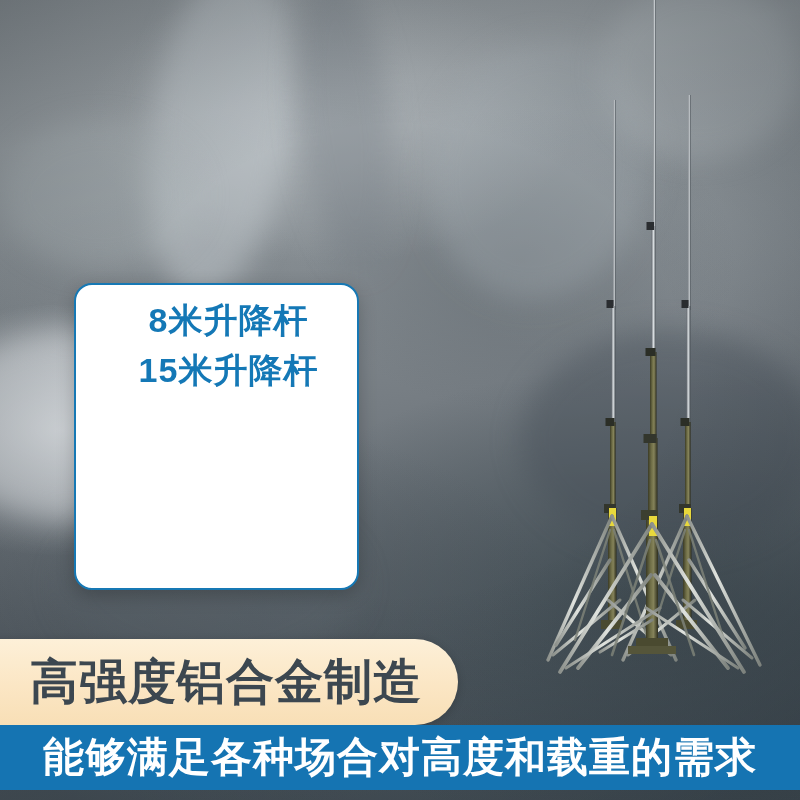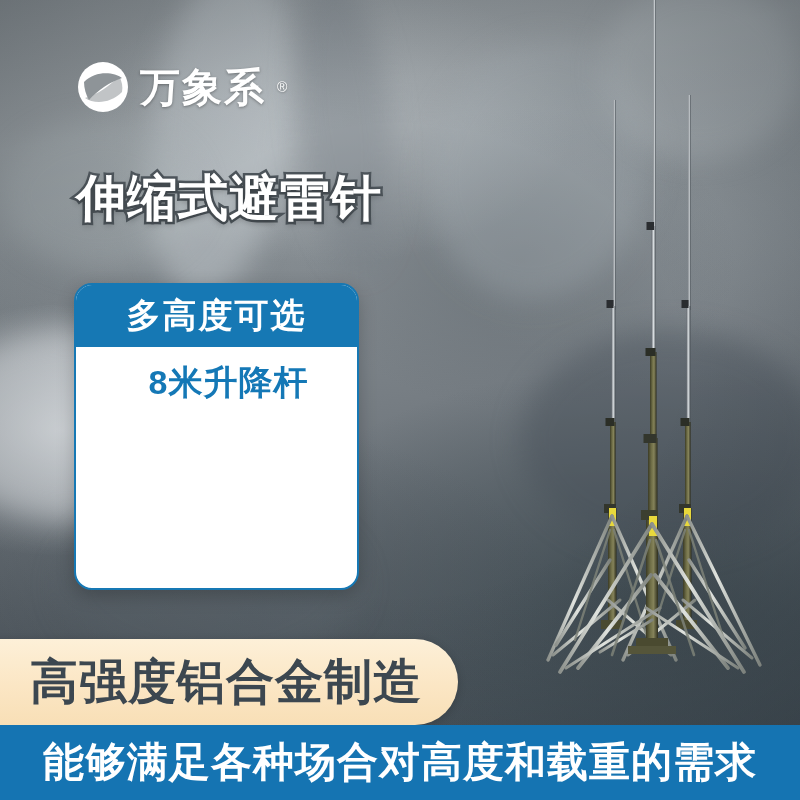--- a/index.html
+++ b/index.html
@@ -61,21 +61,21 @@
   .card-item{color:#1478b6;font-size:34px;font-weight:bold;letter-spacing:1px;line-height:1.28;}
 
   
   .cream{position:absolute;left:-30px;top:639px;width:488px;height:86px;
     background:linear-gradient(180deg,#fdf0d8 0%,#fbe6c4 55%,#f8dfb6 100%);
     border-radius:0 46px 46px 0;display:flex;align-items:center;
     box-shadow:0 2px 8px rgba(0,0,0,.18);}
   .cream span{margin-left:60px;color:#3c4750;font-size:48px;font-weight:bold;letter-spacing:1px;}
 
   
-  .bluebar{position:absolute;left:0;top:725px;width:800px;height:75px;
+  .bluebar{position:absolute;left:0;top:725px;width:800px;height:65px;
     background:#1574b2;display:flex;align-items:center;justify-content:center;}
   .bluebar span{color:#ffffff;font-size:41px;font-weight:bold;letter-spacing:1px;}
 </style>
 </head>
 <body>
 
 <div id="stage">
 
   <div class="sky">
     <div class="streak s1"></div>
@@ -184,40 +184,26 @@
         <line x1="738" y1="668" x2="646" y2="608"></line>
         <line x1="600" y1="652" x2="652" y2="620"></line>
       </g>
       <g stroke="#7d8278" stroke-width="2.6" stroke-linecap="round" fill="none" opacity=".85">
         <line x1="650" y1="540" x2="612" y2="655"></line>
         <line x1="656" y1="540" x2="694" y2="655"></line>
       </g>
     </g>
   </svg>
 
-  <div class="logo">
-    <span class="logo-mark">
-      <svg viewBox="0 0 54 54" width="54" height="54">
-        <circle cx="27" cy="27" r="25" fill="#ffffff"></circle>
-        <path d="M8 22 C20 10, 38 12, 46 18 C34 22, 22 30, 13 40 C10 35, 8 28, 8 22 Z" fill="#8e9498"></path>
-        <path d="M46 32 C34 44, 18 44, 9 38 C22 34, 34 26, 43 16 C46 21, 47 27, 46 32 Z" fill="#8e9498" opacity=".55"></path>
-      </svg>
-    </span>
-    <span class="logo-text">万象系</span>
-    <span class="logo-reg">®</span>
-  </div>
-
-  <div class="title">伸缩式避雷针</div>
+
 
   <div class="card">
-    <div class="card-head">
-      <span>多高度可选</span>
-    </div>
     <div class="card-body">
       <div class="card-item">8米升降杆</div>
+      <div class="card-item">15米升降杆</div>
     </div>
   </div>
 
   <div class="cream">
     <span>高强度铝合金制造</span>
   </div>
 
   <div class="bluebar">
     <span>能够满足各种场合对高度和载重的需求</span>
   </div>

